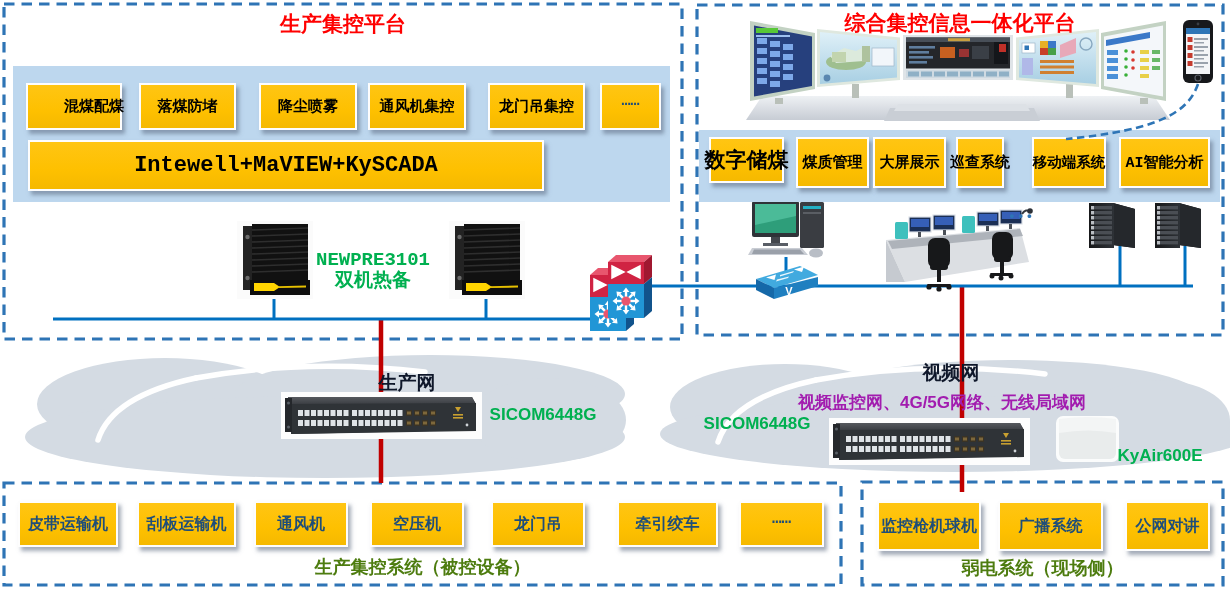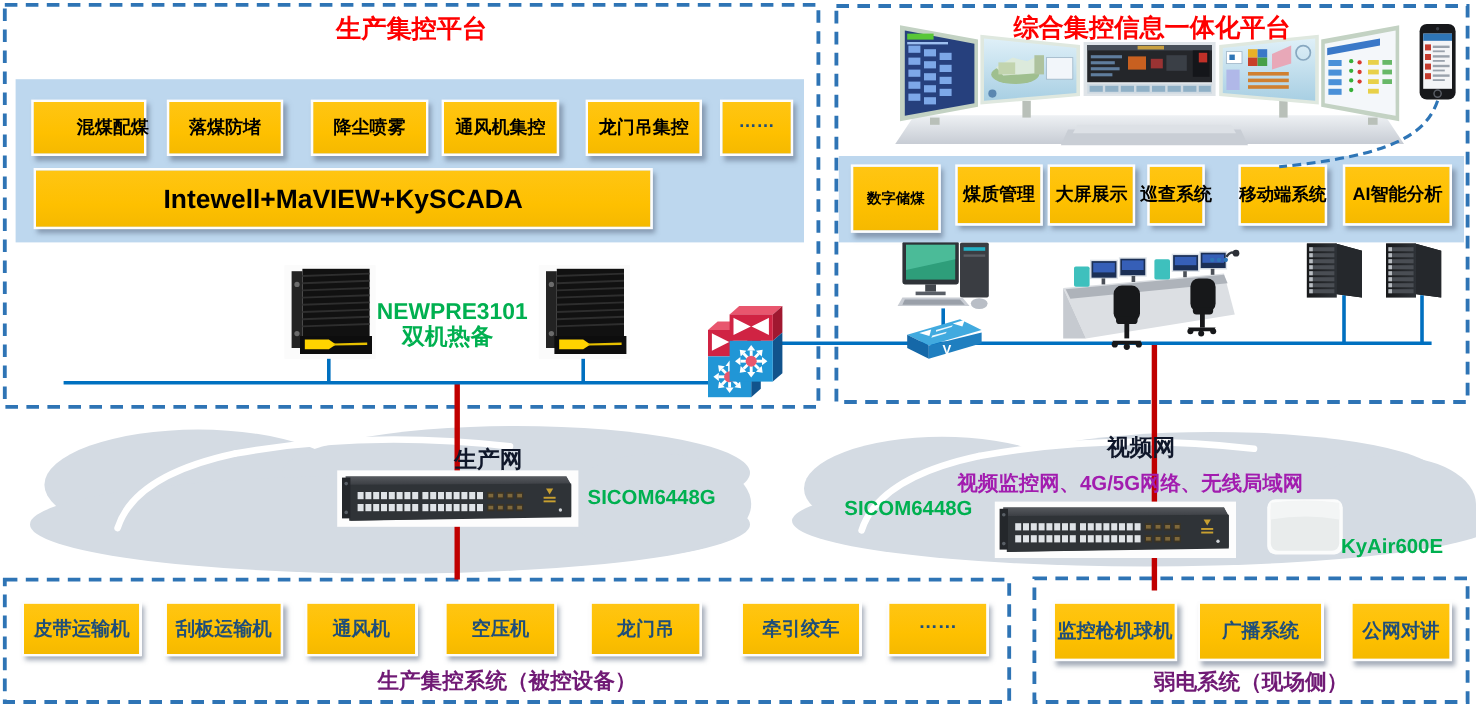--- a/index.html
+++ b/index.html
@@ -1,29 +1,29 @@
 <!DOCTYPE html>
 <html><head>
 <meta charset="utf-8">
 <style>
   html,body{margin:0;padding:0;background:#fff;}
   #stage{position:relative;width:1230px;height:594px;background:#fff;overflow:hidden;
          font-family:"Liberation Sans","DejaVu Sans",sans-serif;}
   svg{position:absolute;left:0;top:0;}
   #art-fg{pointer-events:none;}
-  .abs{position:absolute;}
+  .abs{position:absolute;font-family:Liberation Mono, monospace;}
   .title{color:#ff0000;font-weight:bold;font-size:21px;text-align:center;white-space:nowrap;}
   .band{position:absolute;background:#bdd7ee;}
   .ybtn{position:absolute;display:flex;align-items:center;justify-content:center;
         background:linear-gradient(180deg,#ffc513 0%,#fec000 60%,#f5b900 100%);
         border:2px solid #fdfdfd;box-sizing:border-box;
         box-shadow:3px 4px 4px rgba(89,104,128,0.55);
         font-weight:bold;color:#000;white-space:nowrap;}
   .ybtn.navy{color:#1f4e79;}
-  .grouptitle{position:absolute;color:#701a75;font-weight:bold;font-size:18px;text-align:center;white-space:nowrap;}
+  .grouptitle{position:absolute;color:#4d7c0f;font-weight:bold;font-size:18px;text-align:center;white-space:nowrap;}
   .netname{position:absolute;color:#0f172a;font-weight:bold;font-size:19px;white-space:nowrap;}
   .greenlabel{position:absolute;color:#00b050;font-weight:bold;font-size:17px;white-space:nowrap;}
   .navylabel{position:absolute;color:#a21caf;font-weight:bold;white-space:nowrap;}
   .devlabel{position:absolute;color:#00b050;font-weight:bold;font-size:19px;text-align:center;line-height:1.12;white-space:nowrap;}
   .dots3{position:absolute;color:#2e75b6;font-weight:bold;font-size:18px;letter-spacing:1px;}
 </style>
 </head>
 <body>
 
 <div id="stage">
@@ -474,21 +474,21 @@
   <div class="ybtn" style="left:24px;top:136px;width:516px;height:51px;font-size:22px;">Intewell+MaVIEW+KySCADA</div>
   <div class="devlabel" style="left:310px;top:246px;width:118px;">
     <div>NEWPRE3101</div>
     <div>双机热备</div>
   </div>
 </div>
 
 <div class="abs" style="left:697px;top:5px;width:526px;height:330px;">
   <div class="title abs" style="left:0;top:4px;width:100%;">综合集控信息一体化平台</div>
   <div class="band" style="left:2px;top:125px;width:521px;height:72px;"></div>
-  <div class="ybtn" style="left:12px;top:132px;width:75px;height:57px;font-size:12px;">数字储煤</div>
+  <div class="ybtn" style="left:12px;top:132px;width:75px;height:46px;font-size:21px;">数字储煤</div>
   <div class="ybtn" style="left:99px;top:132px;width:73px;height:51px;font-size:15px;">煤质管理</div>
   <div class="ybtn" style="left:176px;top:132px;width:73px;height:51px;font-size:15px;">大屏展示</div>
   <div class="ybtn" style="left:259px;top:132px;width:48px;height:51px;font-size:15px;">巡查系统</div>
   <div class="ybtn" style="left:422px;top:132px;width:91px;height:51px;font-size:15px;">AI智能分析</div>
   <div class="ybtn" style="left:335px;top:132px;width:74px;height:51px;font-size:14.5px;">移动端系统</div>
   <div class="dots3" style="left:311px;top:204px;font-size:13px;">•••</div>
 </div>
 
 <div class="netname" style="left:407px;top:370px;transform:translateX(-50%);">生产网</div>
 <div class="greenlabel" style="left:543px;top:405px;transform:translateX(-50%);">SICOM6448G</div>

